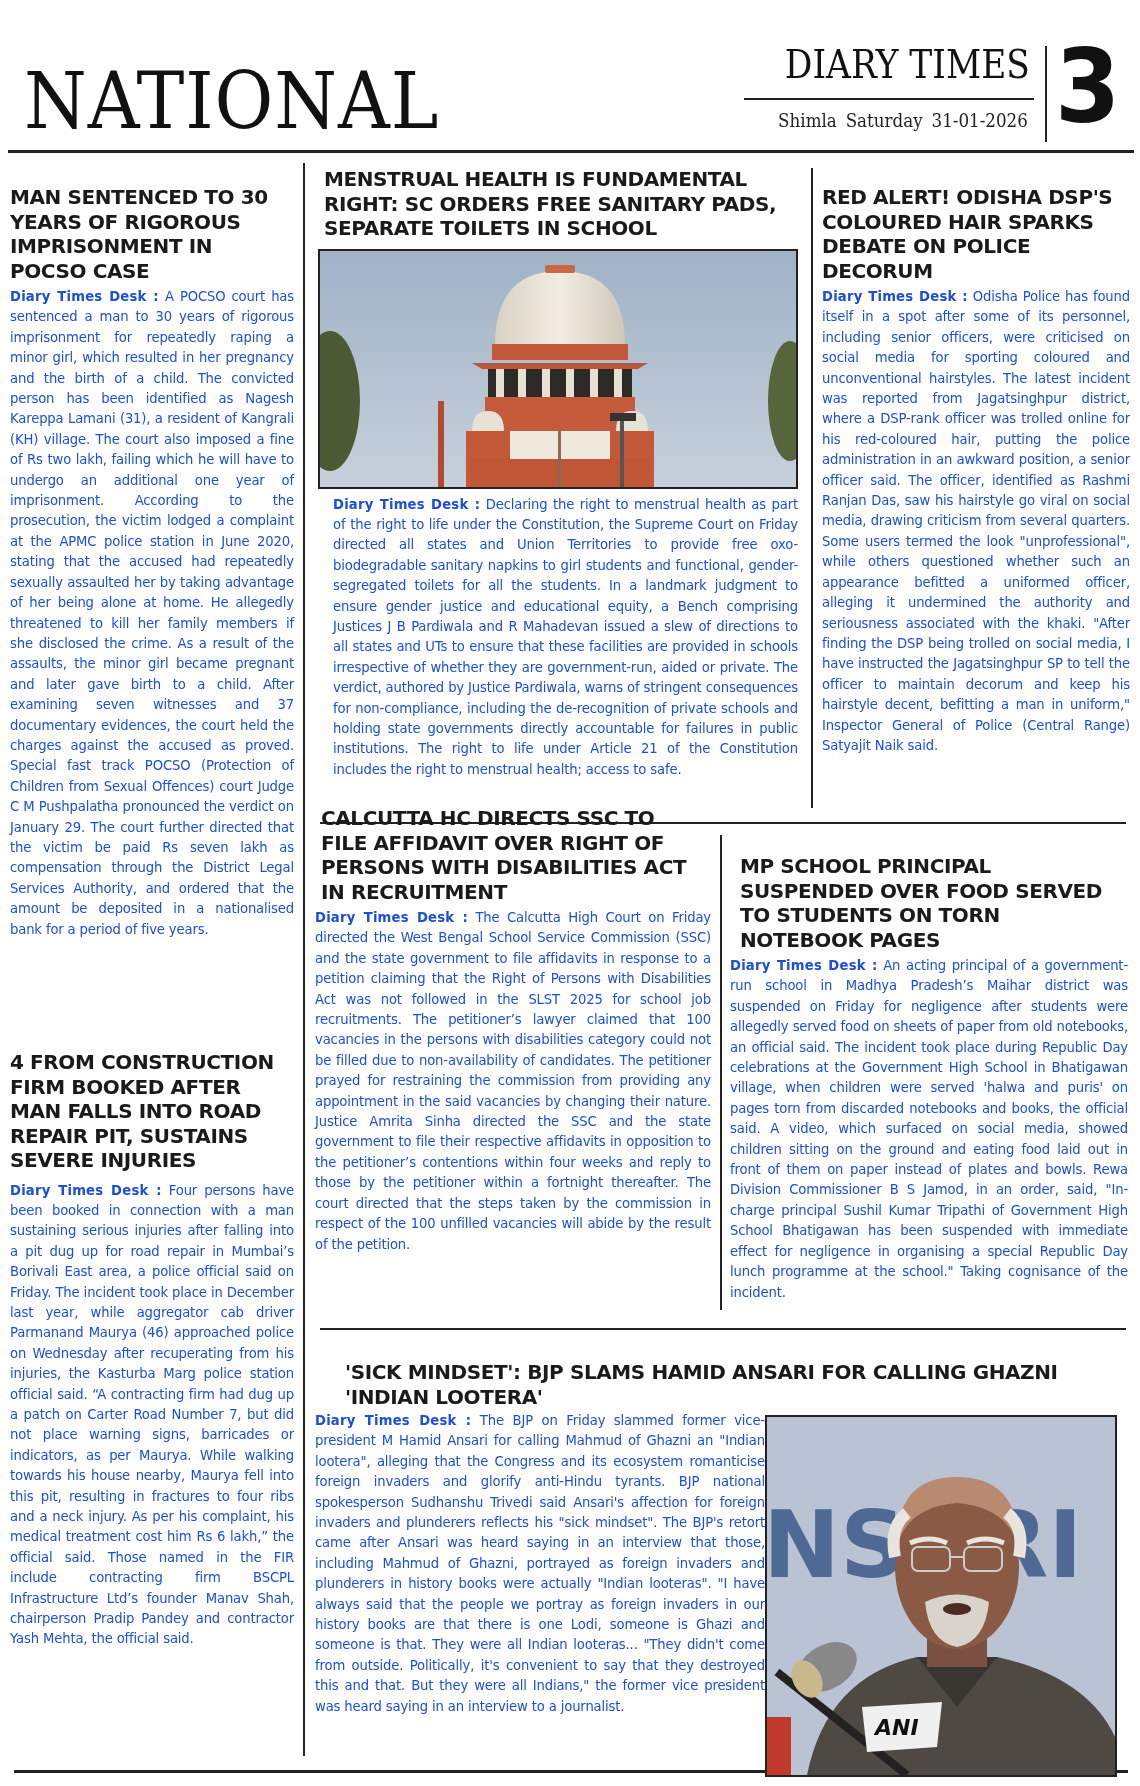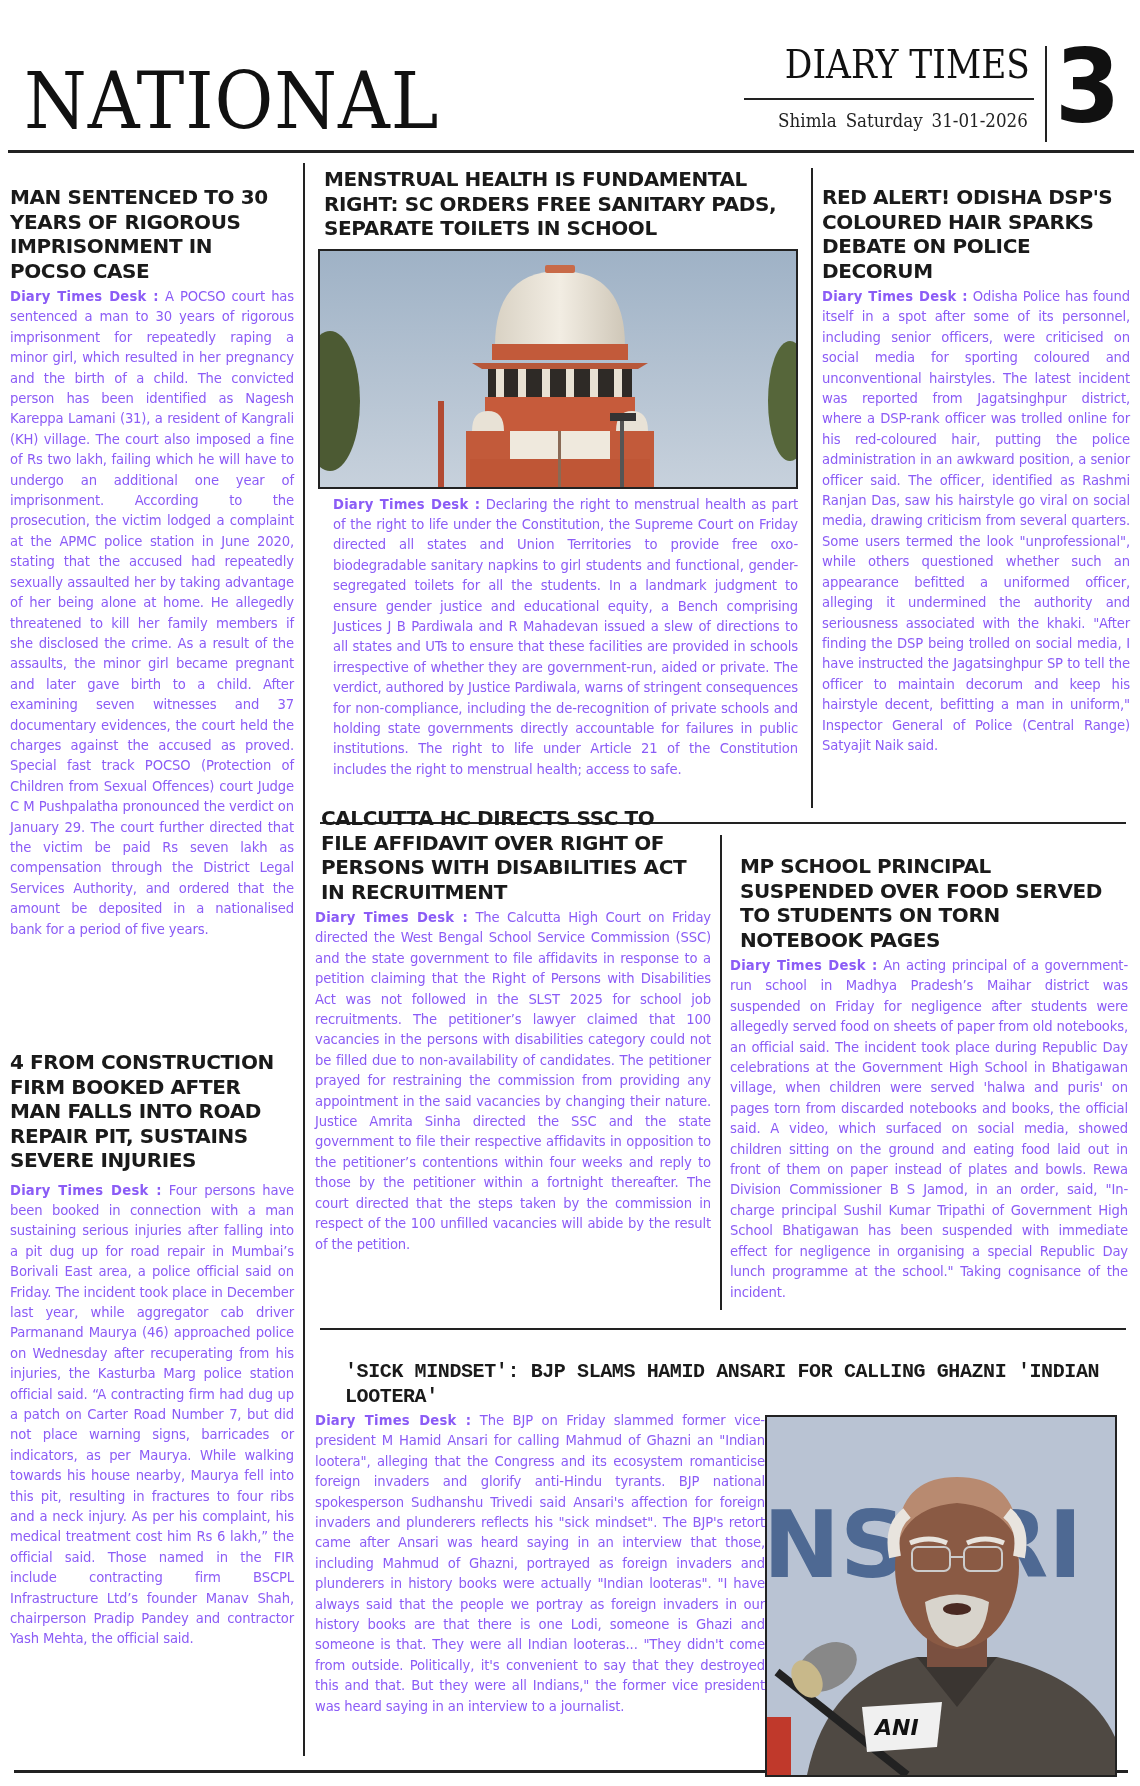--- a/index.html
+++ b/index.html
@@ -34,21 +34,21 @@
 
   
   .article { position: absolute; }
   .headline {
     font-family: "DejaVu Sans", sans-serif; font-weight: 700;
     font-size: 20px; line-height: 24.5px; text-align: left;
     color: #1a1a1a; letter-spacing: -0.4px; text-transform: uppercase; margin-top: 24px;
   }
   .body {
     font-family: "DejaVu Sans", sans-serif; font-size: 13.2px; line-height: 20.4px;
-    text-align: justify; color: #8b5cf6; letter-spacing: -0.15px;
+    text-align: justify; color: #1d4ed8; letter-spacing: -0.15px;
   }
   .byline { font-weight: 700; letter-spacing: 0.2px; }
 
   .vrule { position: absolute; width: 2px; background: #222; }
   .hrule { position: absolute; height: 2px; background: #222; }
 
   .photo { position: absolute; border: 2px solid #222; overflow: hidden; }
 </style>
 </head>
 <body>
@@ -158,21 +158,21 @@
 
 <article class="article" style="left:730px; top:830px; width:398px;">
   <h2 class="headline" style="margin-bottom:4px; padding:0 10px;">MP SCHOOL PRINCIPAL SUSPENDED OVER FOOD SERVED TO STUDENTS ON TORN NOTEBOOK PAGES</h2>
   <p class="body">
     <span class="byline">Diary Times Desk :</span>
     <span>An acting principal of a government-run school in Madhya Pradesh’s Maihar district was suspended on Friday for negligence after students were allegedly served food on sheets of paper from old notebooks, an official said. The incident took place during Republic Day celebrations at the Government High School in Bhatigawan village, when children were served 'halwa and puris' on pages torn from discarded notebooks and books, the official said. A video, which surfaced on social media, showed children sitting on the ground and eating food laid out in front of them on paper instead of plates and bowls. Rewa Division Commissioner B S Jamod, in an order, said, "In-charge principal Sushil Kumar Tripathi of Government High School Bhatigawan has been suspended with immediate effect for negligence in organising a special Republic Day lunch programme at the school." Taking cognisance of the incident.</span>
   </p>
 </article>
 
 <article class="article" style="left:315px; top:1336px; width:812px;">
-  <h2 class="headline" style="margin-bottom:2px; padding:0 20px 0 30px;font-family:Liberation Mono, monospace;">'SICK MINDSET': BJP SLAMS HAMID ANSARI FOR CALLING GHAZNI 'INDIAN LOOTERA'</h2>
+  <h2 class="headline" style="margin-bottom:2px; padding:0 20px 0 30px;">'SICK MINDSET': BJP SLAMS HAMID ANSARI FOR CALLING GHAZNI 'INDIAN LOOTERA'</h2>
   <div style="display:flex; ">
     <p class="body" style="width:450px; flex:none;">
       <span class="byline">Diary Times Desk :</span>
       <span>The BJP on Friday slammed former vice-president M Hamid Ansari for calling Mahmud of Ghazni an "Indian lootera", alleging that the Congress and its ecosystem romanticise foreign invaders and glorify anti-Hindu tyrants. BJP national spokesperson Sudhanshu Trivedi said Ansari's affection for foreign invaders and plunderers reflects his "sick mindset". The BJP's retort came after Ansari was heard saying in an interview that those, including Mahmud of Ghazni, portrayed as foreign invaders and plunderers in history books were actually "Indian looteras". "I have always said that the people we portray as foreign invaders in our history books are that there is one Lodi, someone is Ghazi and someone is that. They were all Indian looteras... "They didn't come from outside. Politically, it's convenient to say that they destroyed this and that. But they were all Indians," the former vice president was heard saying in an interview to a journalist.</span>
     </p>
     <div class="photo" style="position:relative; width:352px; height:362px; margin-top:4px;">
       <svg width="348" height="358" viewBox="0 0 348 358">
         <rect width="348" height="358" fill="#b9c3d3"></rect>
         <text x="-4" y="160" font-family="DejaVu Sans, sans-serif" font-weight="700" font-size="92" fill="#3c5a88" opacity="0.85">NSARI</text>
 

